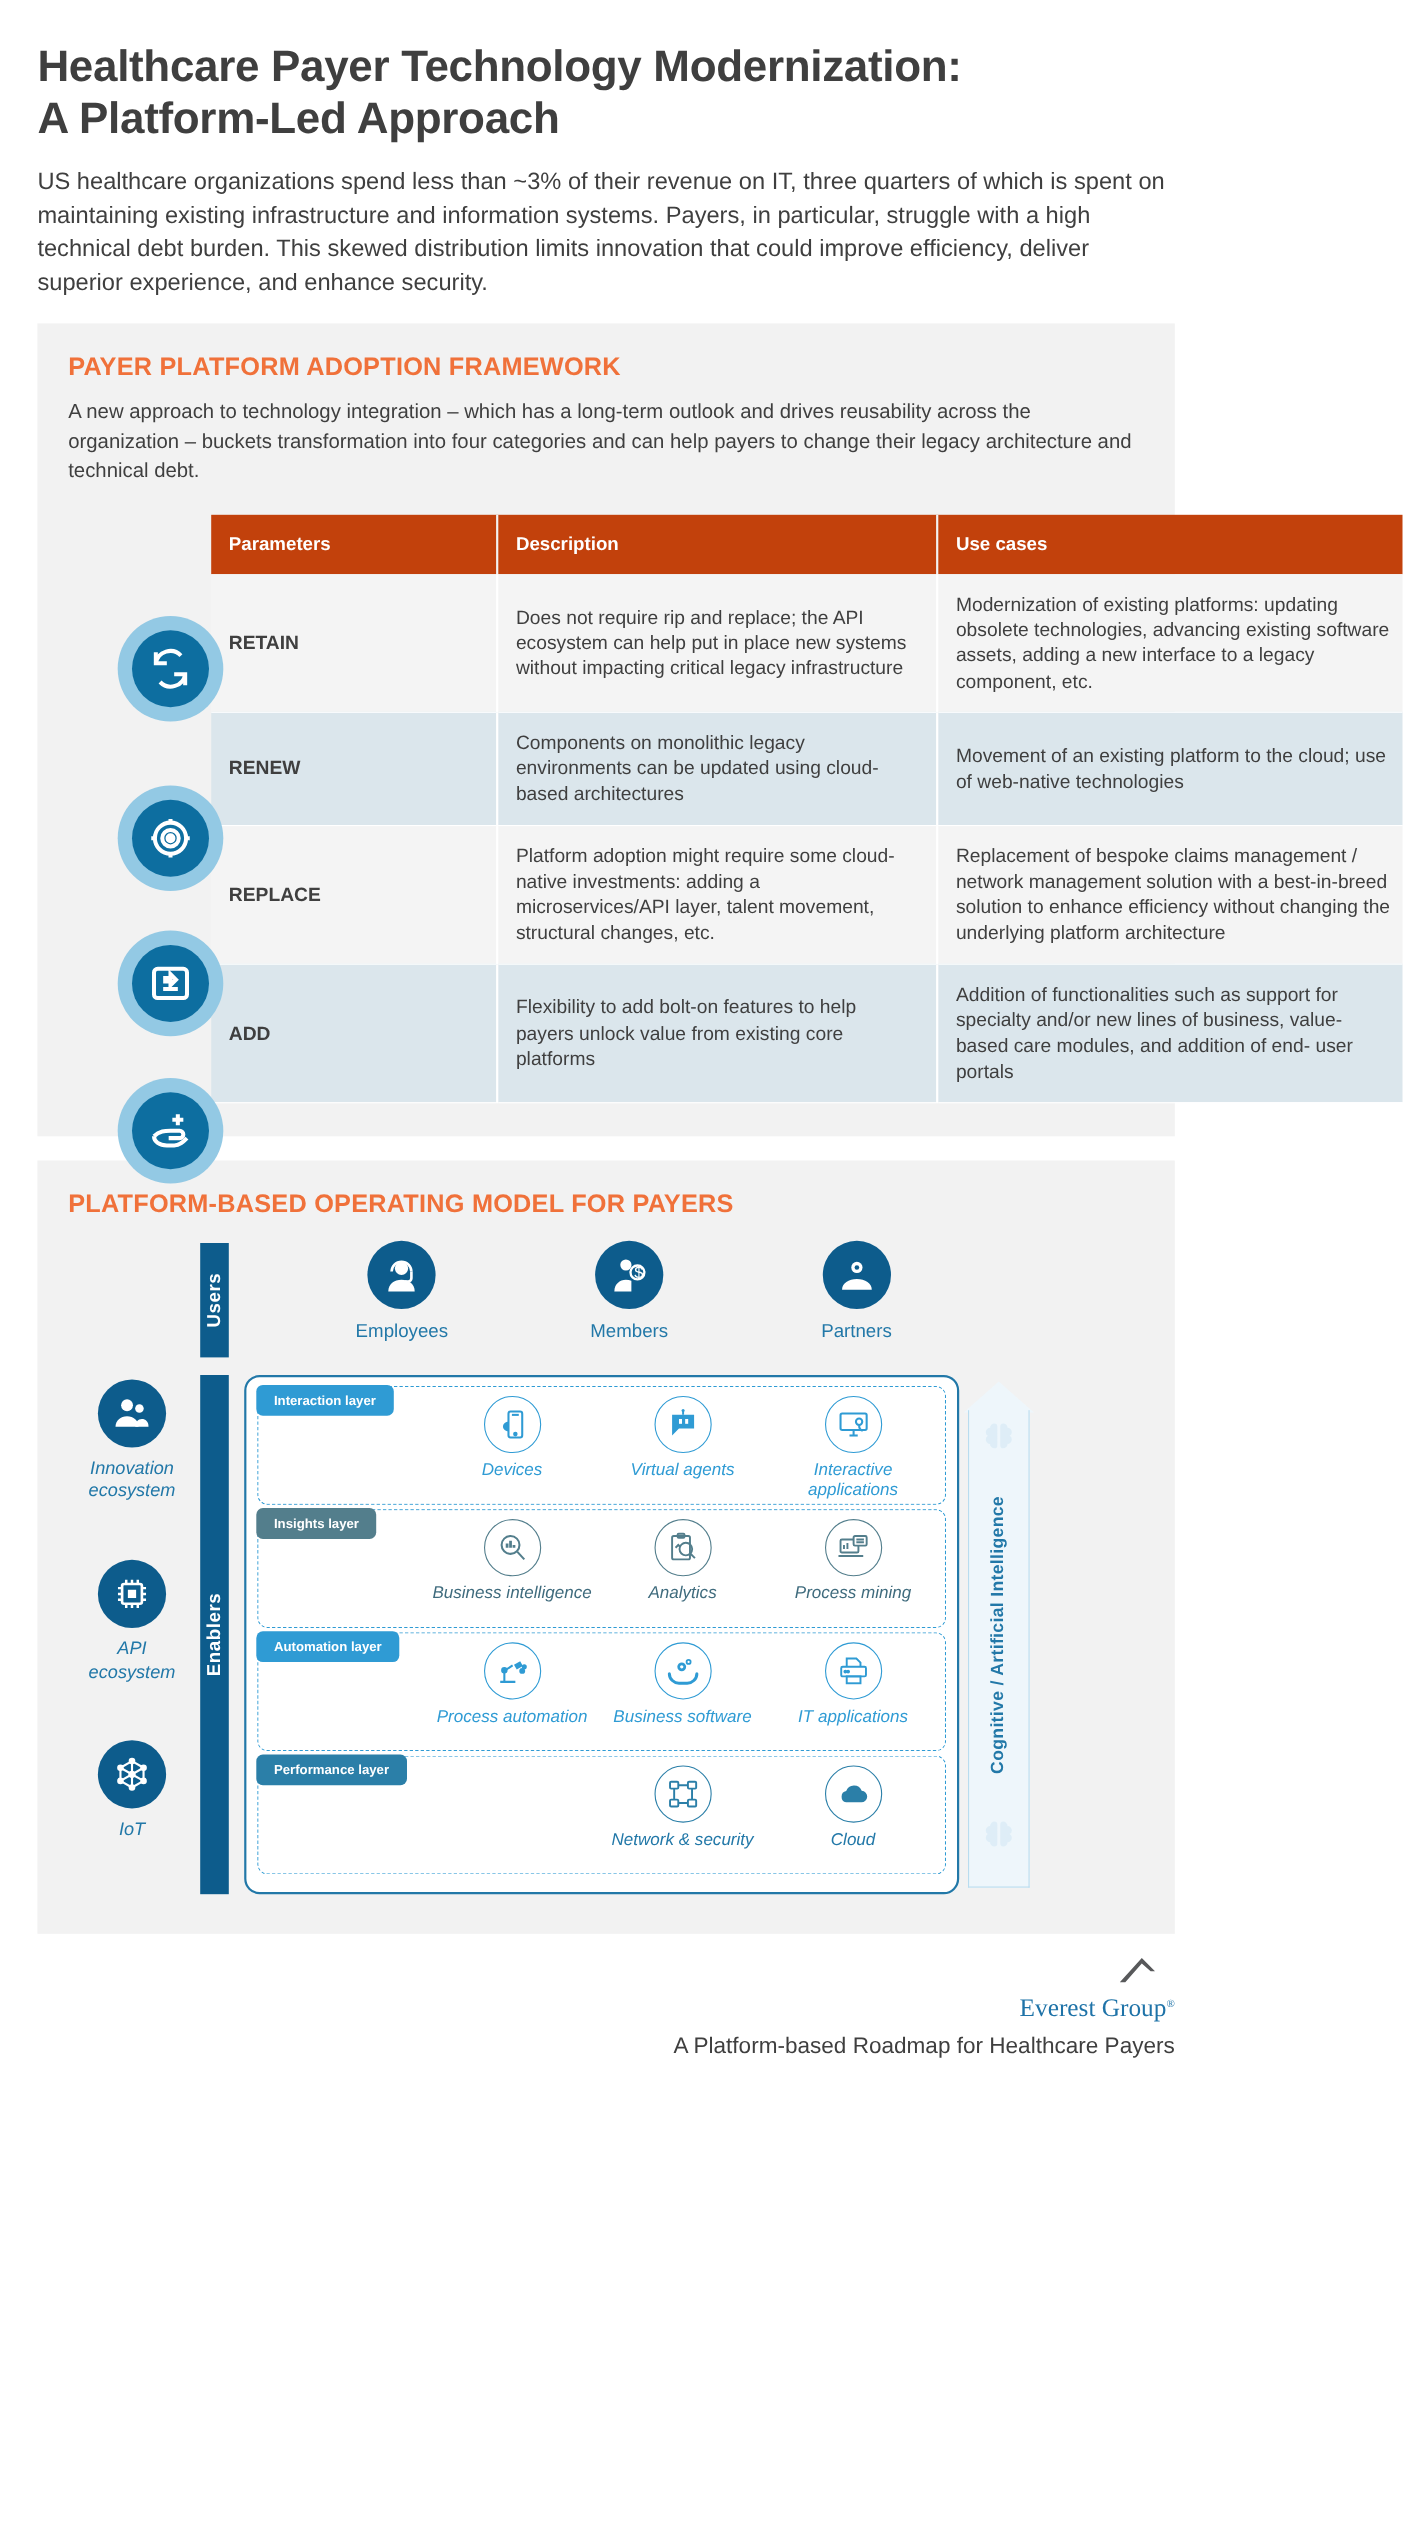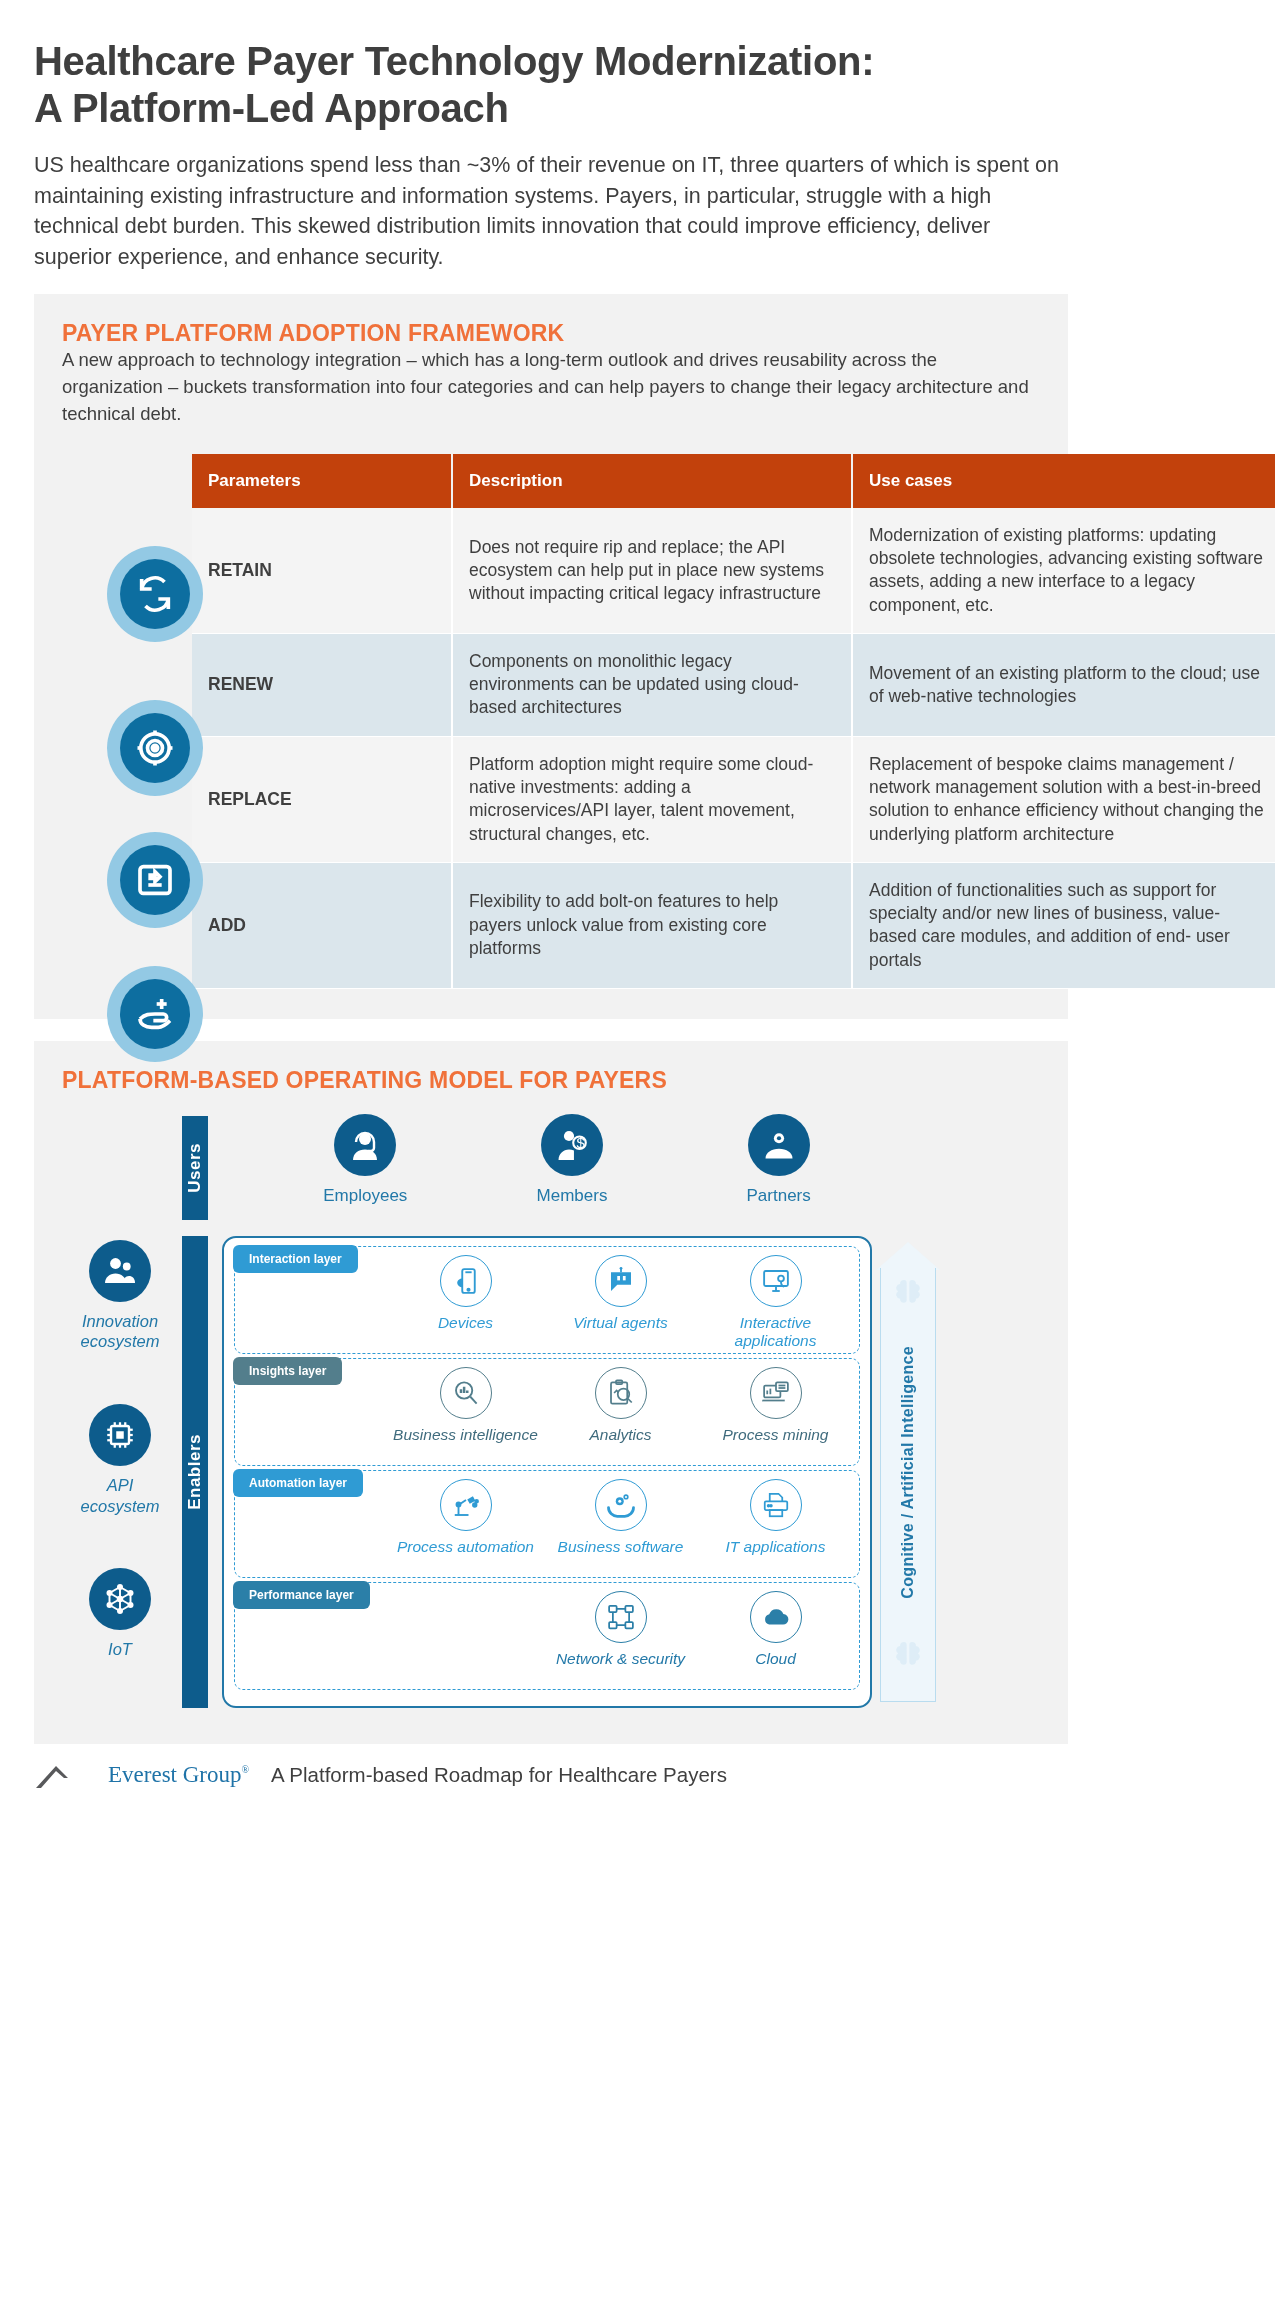--- a/index.html
+++ b/index.html
@@ -38,21 +38,21 @@
   .panel-title {
     color: #f0713a;
     font-size: 23px;
     font-weight: bold;
     letter-spacing: 0.2px;
   }
   .panel-sub {
     font-size: 18.5px;
     color: #3f3f3f;
     line-height: 1.45;
-    margin-top: 0;
+    margin-top: 14px;
     max-width: 1120px;
   }
 
   
   .table-wrap { margin-top: 26px; position: relative; padding-left: 45px; }
   table.framework { border-collapse: collapse; width: 1090px; table-layout: fixed; margin-left: 85px; }
   table.framework th {
     background: #c2410c;
     color: #ffffff;
     font-size: 17px;
@@ -217,22 +217,23 @@
     letter-spacing: 0.3px;
   }
   .brain { position: absolute; left: 12px; opacity: 0.5; }
   .brain svg { width: 32px; height: 32px; fill: #cfe6f4; }
   #brain-top { top: 34px; }
   #brain-bottom { top: 396px; }
 
   
   .footer {
     margin-top: 16px;
-    display: flex; align-items: center; gap: 22px;
+    display: flex; align-items: flex-end; gap: 9px;
     padding-bottom: 24px;
+    flex-direction: column;
   }
   .logo-mark { width: 52px; height: 30px; }
   .logo-text { color: #1f73a8; font-size: 23px; font-family: "Liberation Serif", serif; }
   .logo-reg { font-size: 10px; vertical-align: super; color: #1f73a8; }
   .footer-text { color: #3f3f3f; font-size: 20.5px; }
 </style>
 </head>
 <body>
 
 <div class="page">

